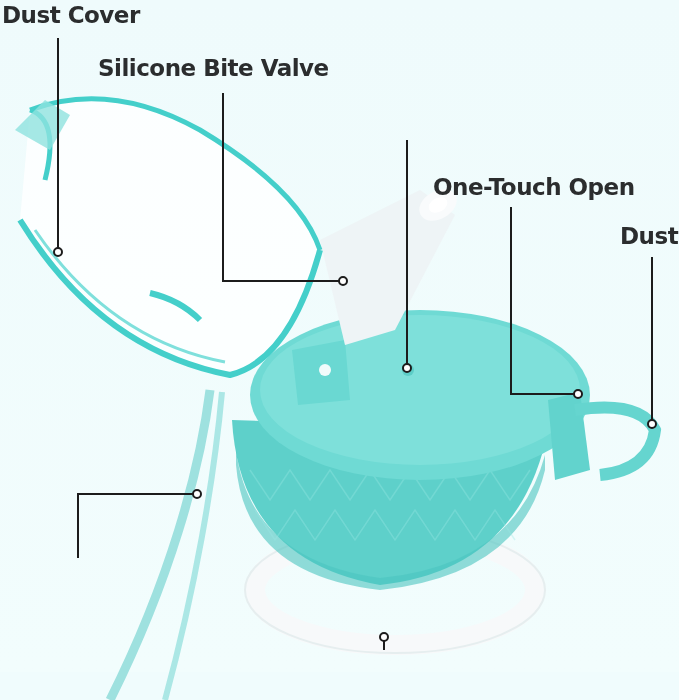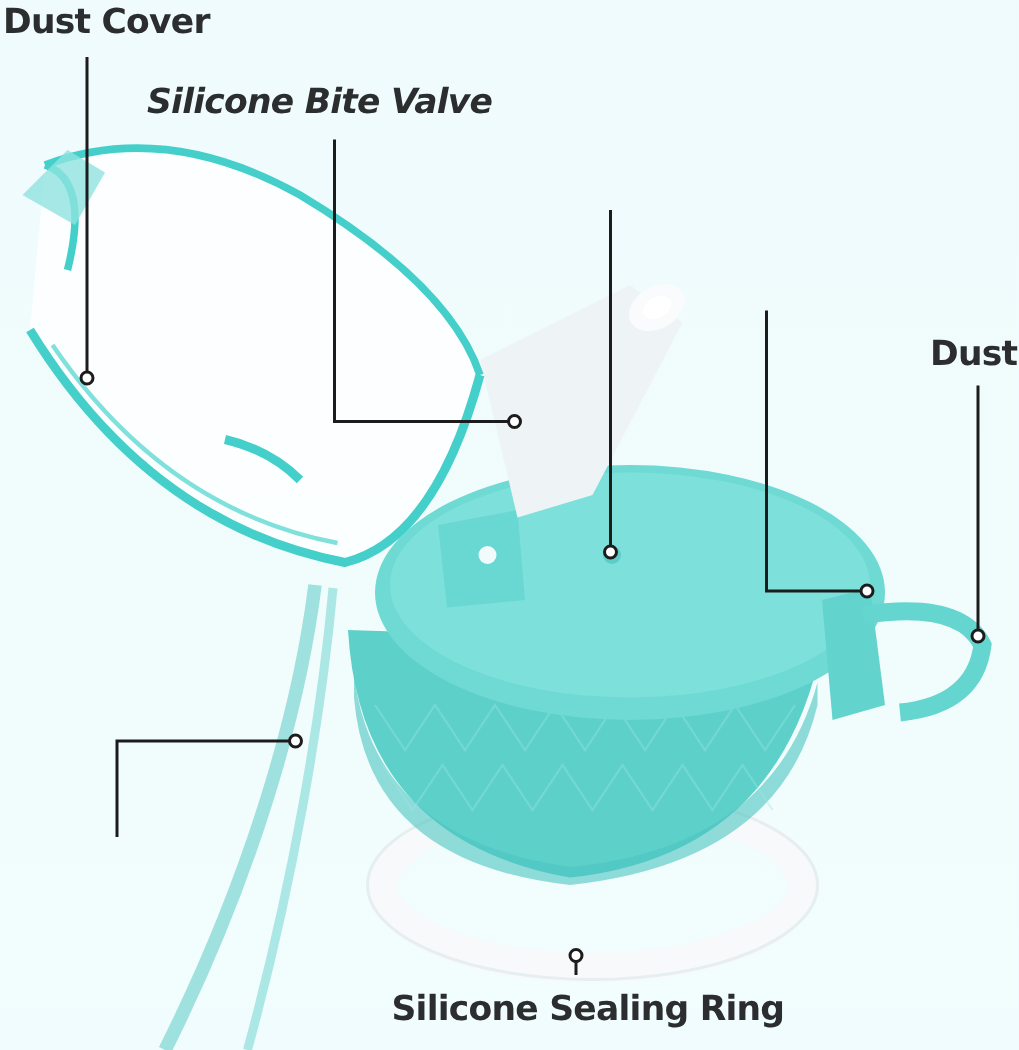--- a/index.html
+++ b/index.html
@@ -81,16 +81,16 @@
       <circle cx="343" cy="281" r="4"></circle>
       <circle cx="407" cy="368" r="4"></circle>
       <circle cx="578" cy="394" r="4"></circle>
       <circle cx="652" cy="424" r="4"></circle>
       <circle cx="197" cy="494" r="4"></circle>
       <circle cx="384" cy="637" r="4"></circle>
     </g>
   </svg>
 
   <div class="label" style="left:2px;top:4px;">Dust Cover</div>
-  <div class="label" style="left:98px;top:57px;font-style:italic;">Silicone Bite Valve</div>
+  <div class="label" style="left:98px;top:57px;">Silicone Bite Valve</div>
+  <div class="label" style="left:433px;top:176px;">One-Touch Open</div>
   <div class="label" style="left:620px;top:225px;">Dust</div>
-  <div class="label" style="left:261px;top:662px;">Silicone Sealing Ring</div>
 </div>
 
 </body></html>

